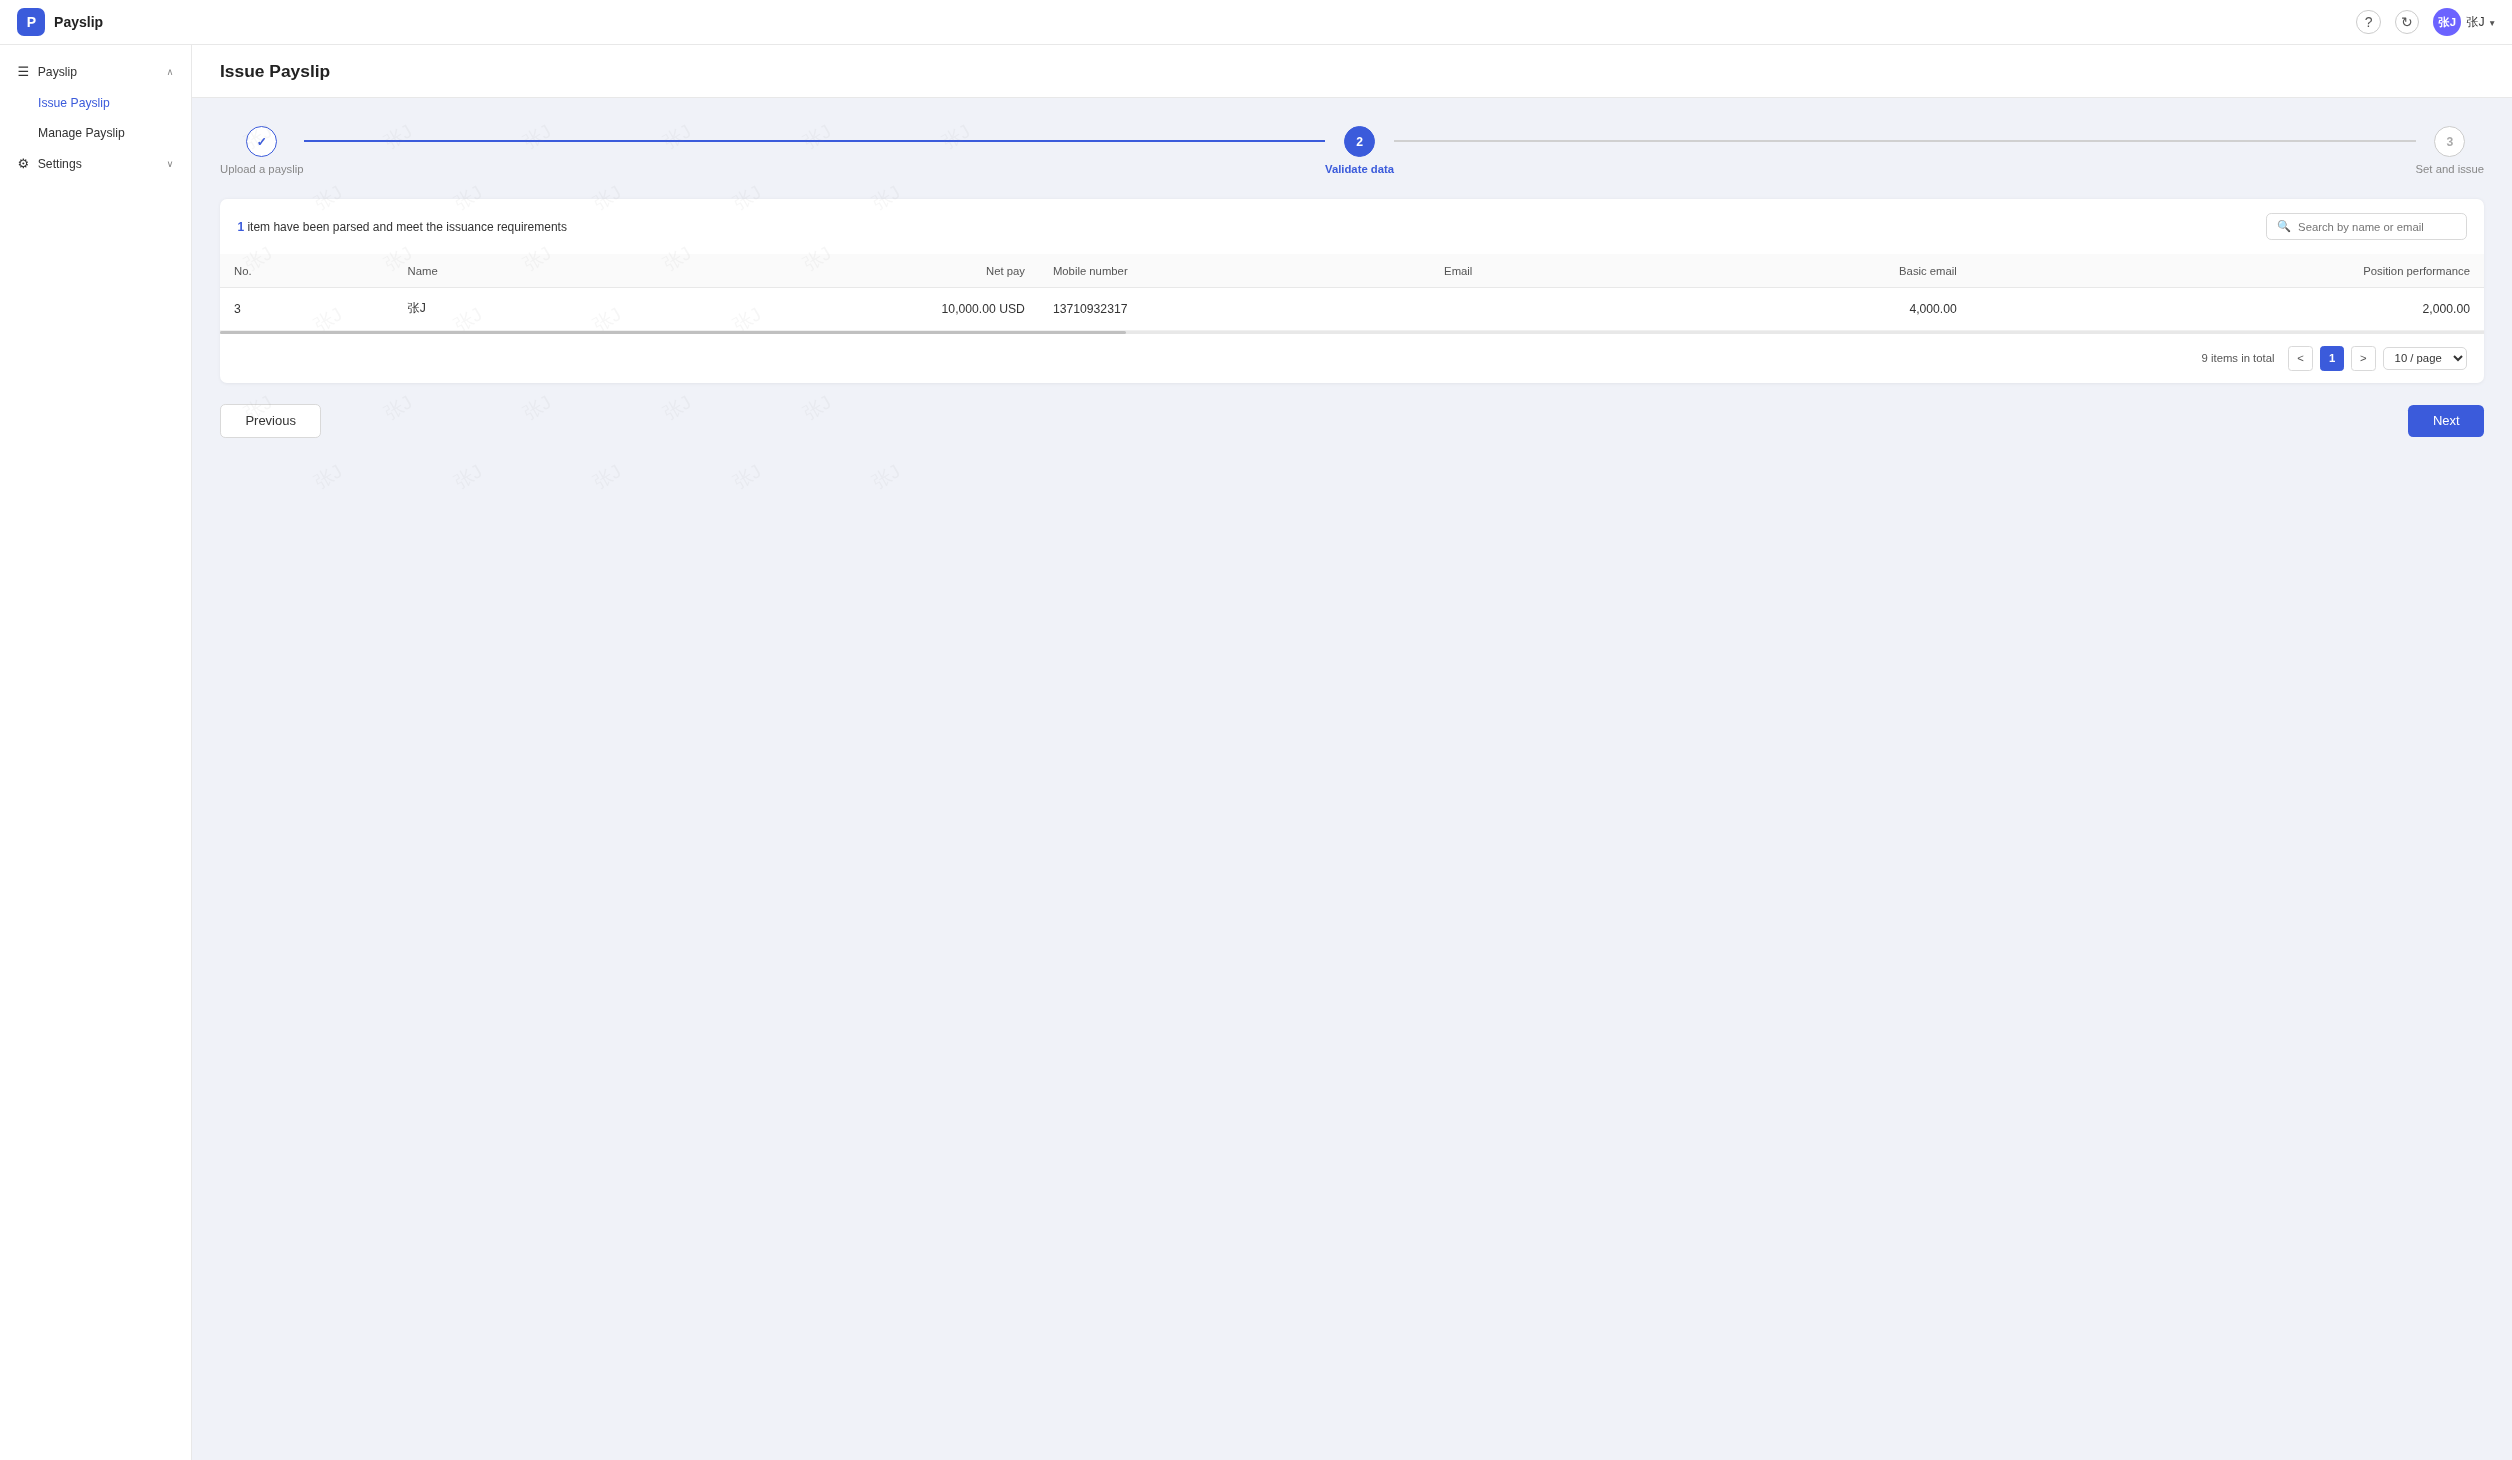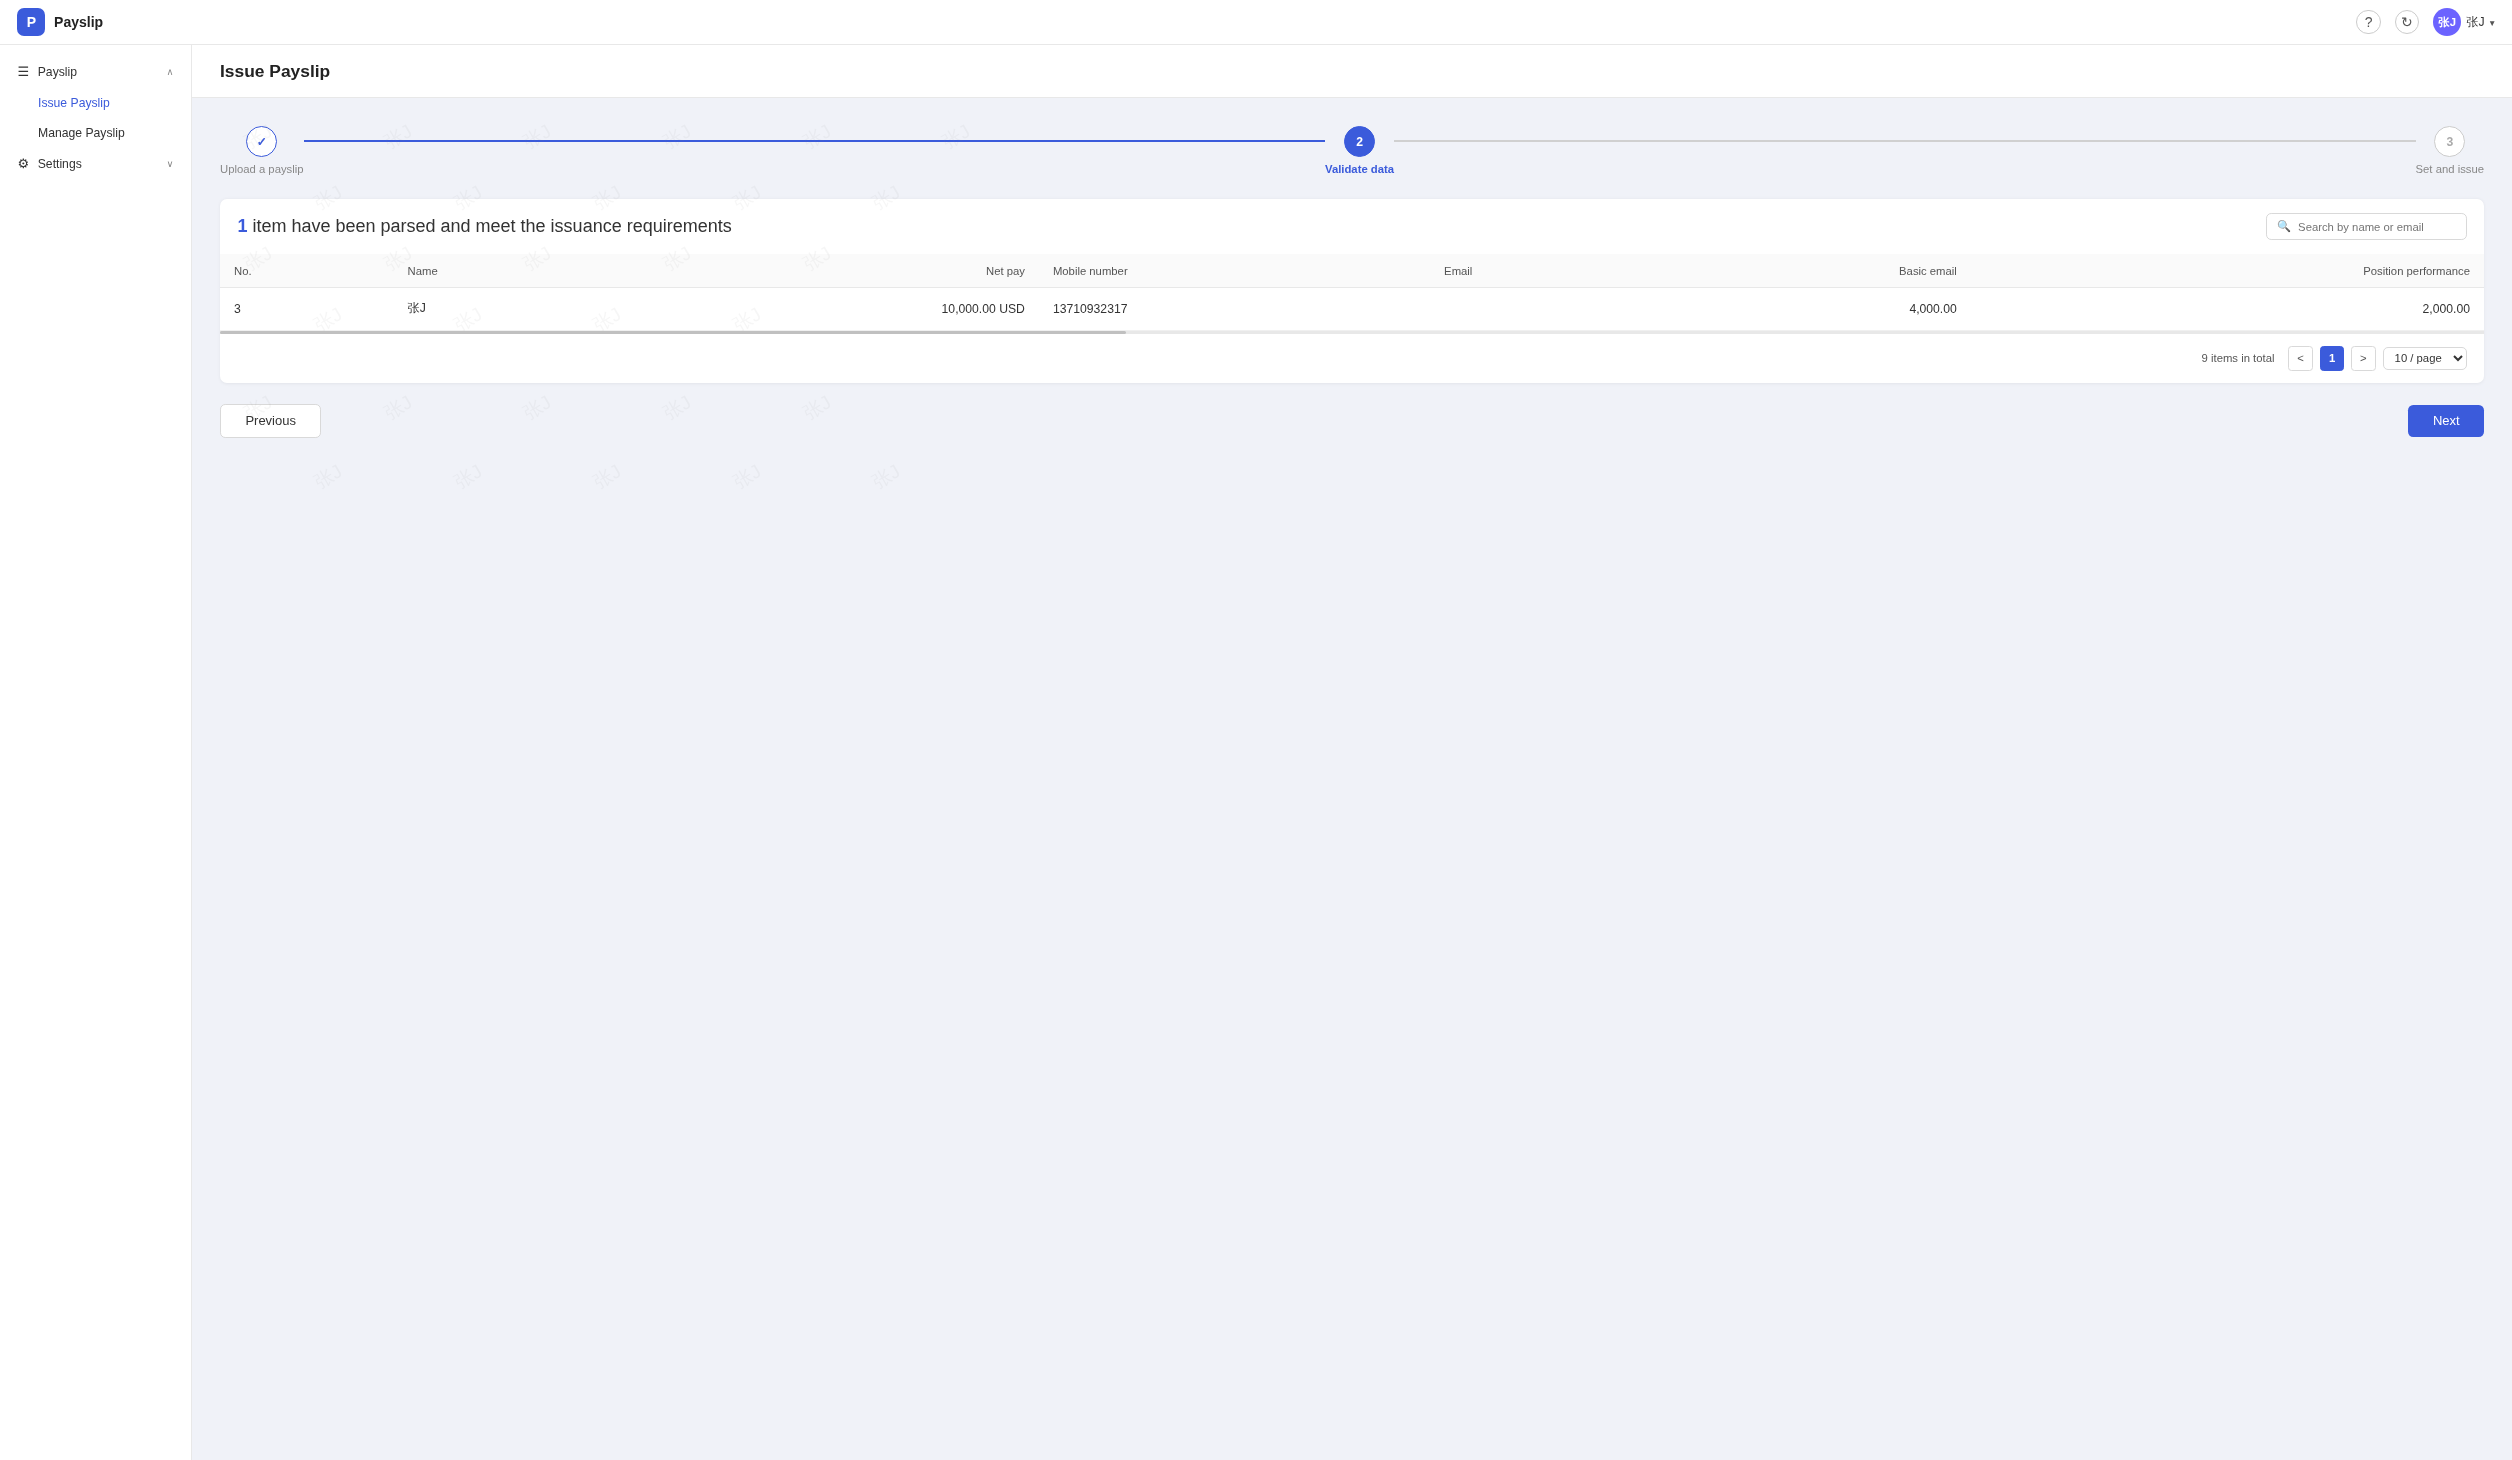--- a/index.html
+++ b/index.html
@@ -86,21 +86,21 @@
     .card {
       background: #fff; border-radius: 7px; overflow: hidden;
       box-shadow: 0 0.9px 3.5px rgba(0,0,0,0.06);
     }
 
     
     .info-row {
       display: flex; align-items: center; justify-content: space-between;
       padding: 14px 17.4px;
     }
-    .info-text { font-size: 18px; color: #333; }
+    .info-text { font-size: 12px; color: #333; }
     .info-text span.count { color: #3b5bdb; font-weight: 600; }
     .search-box {
       display: flex; align-items: center; gap: 7px;
       border: 0.9px solid #d9d9d9; border-radius: 5.2px; padding: 6.1px 10.5px;
       background: #fff; min-width: 192px;
     }
     .search-icon { color: #bbb; font-size: 11.3px; }
     .search-input { border: none; outline: none; font-size: 11.3px; color: #999; background: transparent; width: 157px; }
 
     

